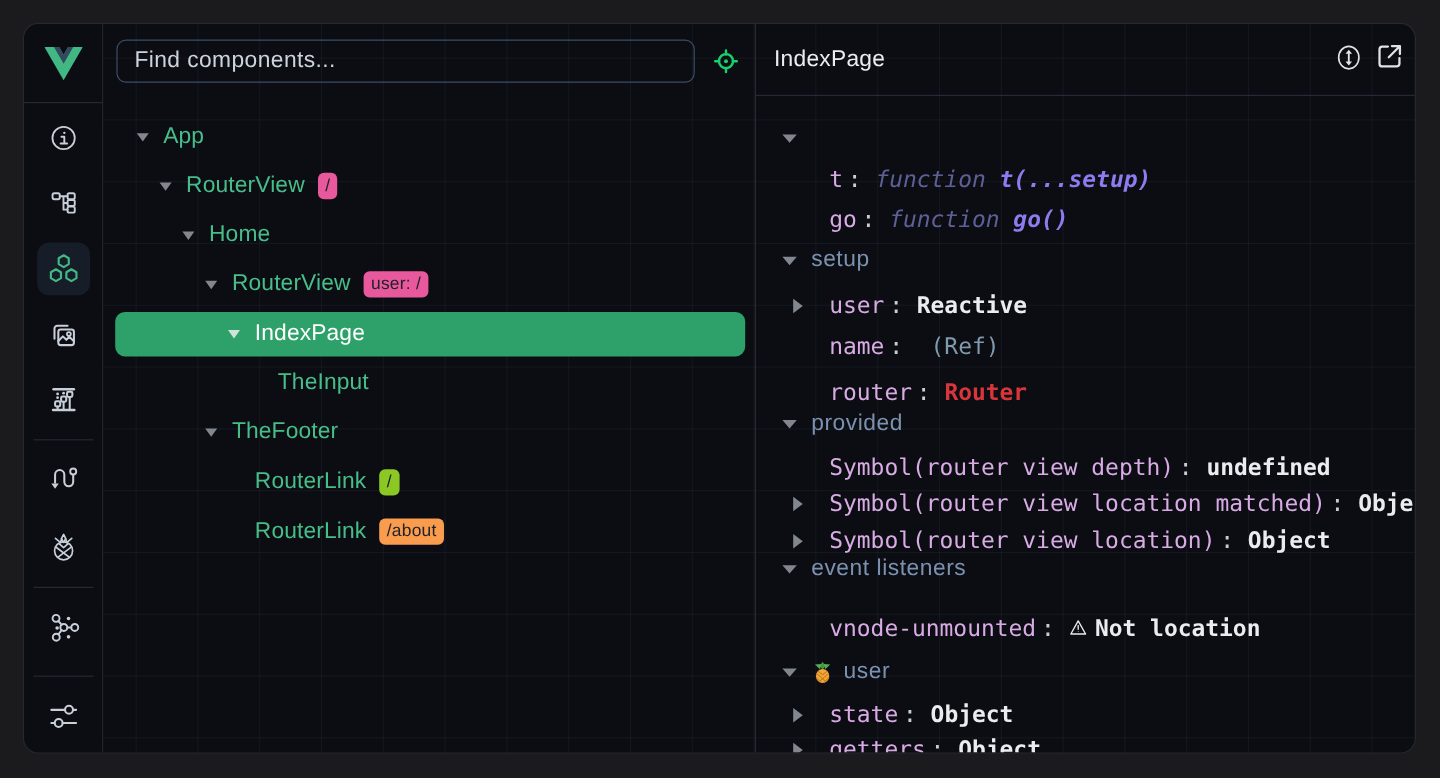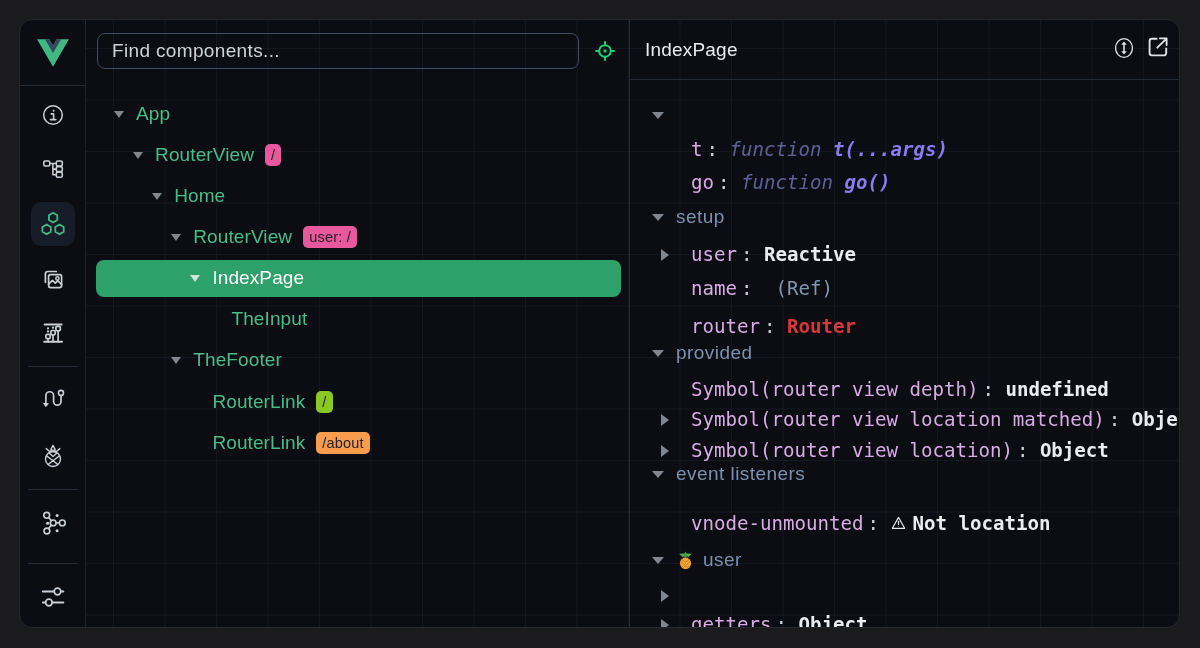--- a/index.html
+++ b/index.html
@@ -283,21 +283,21 @@
       <div class="hdr-btn" id="btn-open"><svg width="24" height="24" viewBox="0 0 24 24" fill="none" stroke="currentColor" stroke-width="1.5" stroke-linecap="round" stroke-linejoin="round" style="overflow:visible">
             <path d="M10.6 3.8H5.9a2.3 2.3 0 0 0-2.3 2.3v12a2.3 2.3 0 0 0 2.3 2.3h12a2.3 2.3 0 0 0 2.3-2.3v-4.7" stroke-width="1.9"></path>
             <path d="M13.9 3.4h6.7v6.7M20.2 3.8l-8.9 8.9" stroke-width="1.9"></path>
           </svg></div>
     </div>
     <div id="insp-rows">
         <div class="insp-row" style="top: 20px;">
           <div class="sec-caret"></div>
         </div>
         <div class="insp-row" style="top: 55px;">
-          <span class="prop-text"><span class="k">t</span><span class="sep">: </span><span class="v-fn">function </span><span class="v-fnsig">t(...args)</span></span>
+          <span class="prop-text"><span class="k">t</span><span class="sep">: </span><span class="v-fn">function </span><span class="v-fnsig">t(...setup)</span></span>
         </div>
         <div class="insp-row" style="top: 88px;">
           <span class="prop-text"><span class="k">go</span><span class="sep">: </span><span class="v-fn">function </span><span class="v-fnsig">go()</span></span>
         </div>
         <div class="insp-row" style="top: 122px;">
           <div class="sec-caret"></div>
           <span class="sec-label">setup</span>
         </div>
         <div class="insp-row" style="top: 160px;">
           <div class="prop-caret"></div>
@@ -342,20 +342,21 @@
                 <path d="M12 0.5l-3 4.5 3 4 3-4z" fill="#3e9b3e"></path>
                 <path d="M4 3.5l5.2 5L10.8 3z" fill="#54b054"></path>
                 <path d="M20 3.5l-5.2 5L13.2 3z" fill="#54b054"></path>
                 <ellipse cx="12" cy="15.6" rx="7" ry="7.4" fill="#f3a73a"></ellipse>
                 <path d="M5.6 12.8l9.2 8.1M18.4 12.8l-9.2 8.1M5.2 17l5.4 5.2M18.8 17l-5.4 5.2M7.2 10.4l4.8 3.8 4.8-3.8" stroke="#c97f1d" stroke-width="1.2" fill="none"></path>
               </svg>
             </span>user</span>
         </div>
         <div class="insp-row" style="top: 501px;">
           <div class="prop-caret"></div>
+          <span class="prop-text"><span class="k">state</span><span class="sep">: </span><span class="v-white">Object</span></span>
         </div>
         <div class="insp-row" style="top: 530px;">
           <div class="prop-caret"></div>
           <span class="prop-text"><span class="k">getters</span><span class="sep">: </span><span class="v-white">Object</span></span>
         </div>
       </div>
   </section>
 </div>
 
 </body></html>

